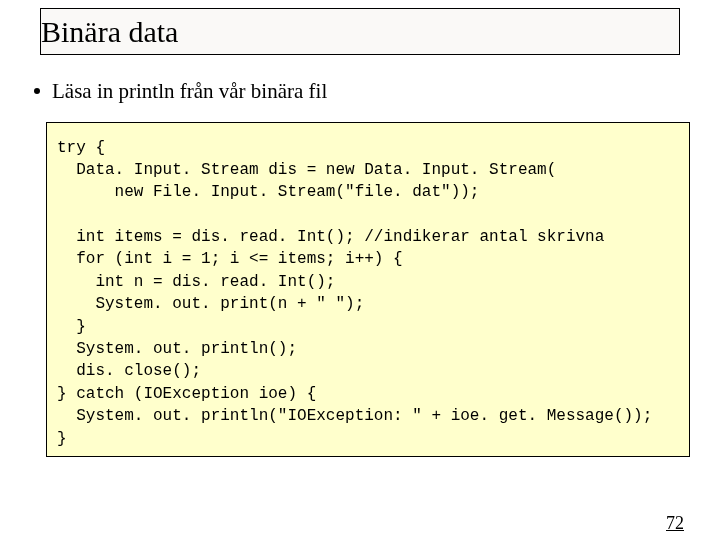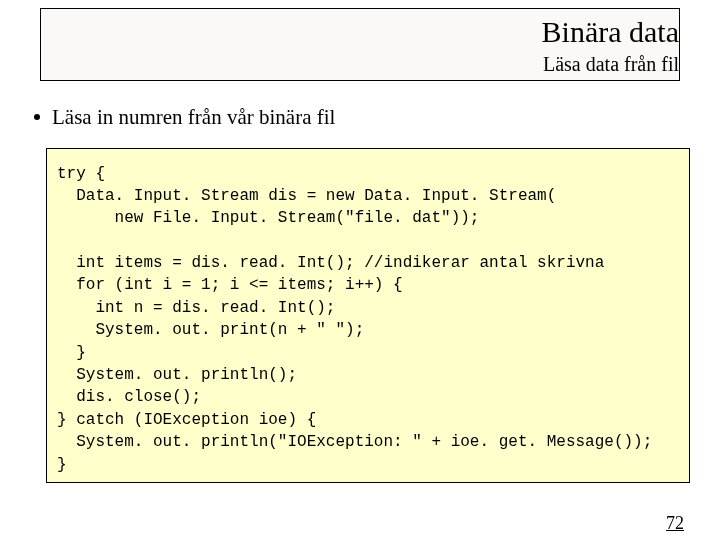--- a/index.html
+++ b/index.html
@@ -8,21 +8,21 @@
     width: 720px;
     height: 540px;
     font-family: "Times New Roman", Times, serif;
     background: #fff;
     position: relative;
   }
   .header-box {
     border: 1px solid #000;
     margin: 8px 40px 0 40px;
     background: #faf9f7;
-    text-align: right;
+    text-align: left;
     padding: 6px 0 4px 0;
   }
   .title {
     font-size: 30px;
     font-weight: normal;
     line-height: 1.15;
   }
   .subtitle {
     font-size: 20px;
     line-height: 1.2;
@@ -58,25 +58,24 @@
     bottom: 6px;
     font-size: 18px;
     text-decoration: underline;
   }
 </style>
 </head>
 <body>
 
 <div class="header-box">
   <div class="title">Binära data</div>
-  <div class="subtitle">Läsa data från fil</div>
 </div>
 
 <div class="bullet-row">
-  <span class="bullet-dot"></span><span>Läsa in numren från vår binära fil</span>
+  <span class="bullet-dot"></span><span>Läsa in println från vår binära fil</span>
 </div>
 
 <div class="code-box">try {
   Data. Input. Stream dis = new Data. Input. Stream(
       new File. Input. Stream("file. dat"));
 
   int items = dis. read. Int(); //indikerar antal skrivna
   for (int i = 1; i &lt;= items; i++) {
     int n = dis. read. Int();
     System. out. print(n + " ");

